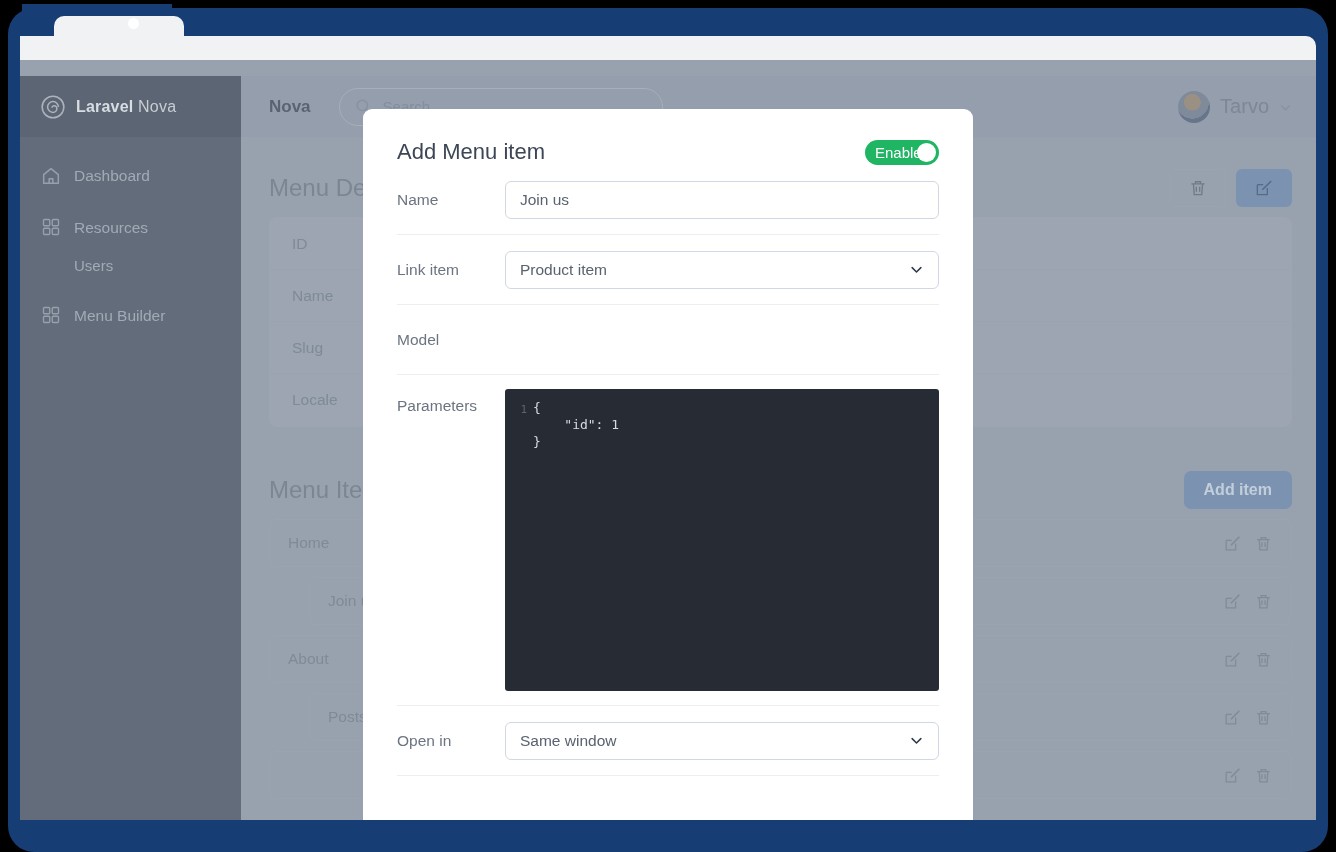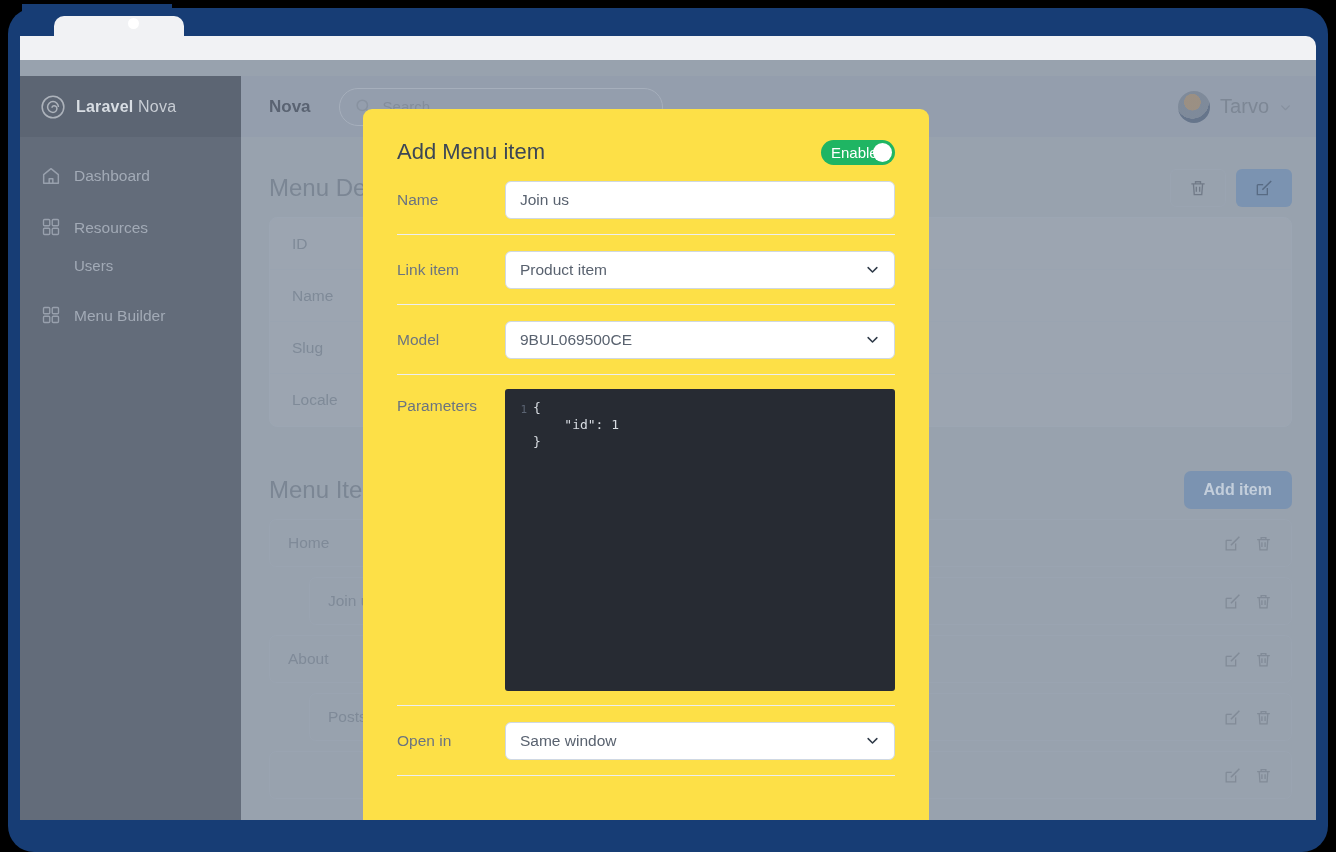--- a/index.html
+++ b/index.html
@@ -207,22 +207,22 @@
     color: #7f8a98; font-size: 15.5px;
   }
   .mrow.indent { margin-left: 40px; }
   .mrow .row-actions { margin-left: auto; display: flex; gap: 12px; }
   .mrow .row-actions .ic { width: 19px; height: 19px; opacity: .5; }
 
   
   .modal {
     position: absolute;
     left: 343px; top: 49px;
-    width: 566px; height: 711px;
-    background: #fde047;
+    width: 610px; height: 711px;
+    background: #ffffff;
     border-radius: 9px 9px 0 0;
     overflow: hidden;
   }
   .modal-head {
     display: flex; align-items: center;
     padding: 30px 34px 0 34px;
   }
   .modal-title {
     font-size: 22px; color: #3c4655; font-weight: 400;
   }
@@ -542,28 +542,20 @@
             <span class="chev">
               <svg viewBox="0 0 24 24" width="15" height="15" fill="none" stroke="#2f3a48" stroke-width="2.4" stroke-linecap="round" stroke-linejoin="round">
                   <path d="M5 9l7 7 7-7"></path>
                 </svg>
             </span>
           </div>
         </div>
 
         <div class="field">
           <div class="field-label">Model</div>
-          <div class="control select">
-            <span>9BUL069500CE</span>
-            <span class="chev">
-              <svg viewBox="0 0 24 24" width="15" height="15" fill="none" stroke="#2f3a48" stroke-width="2.4" stroke-linecap="round" stroke-linejoin="round">
-                  <path d="M5 9l7 7 7-7"></path>
-                </svg>
-            </span>
-          </div>
         </div>
 
         <div class="field tall">
           <div class="field-label">Parameters</div>
           <div class="editor">
             <div class="editor-gutter">1</div>
             <div class="editor-code">{
     "id": 1
 }</div>
           </div>

